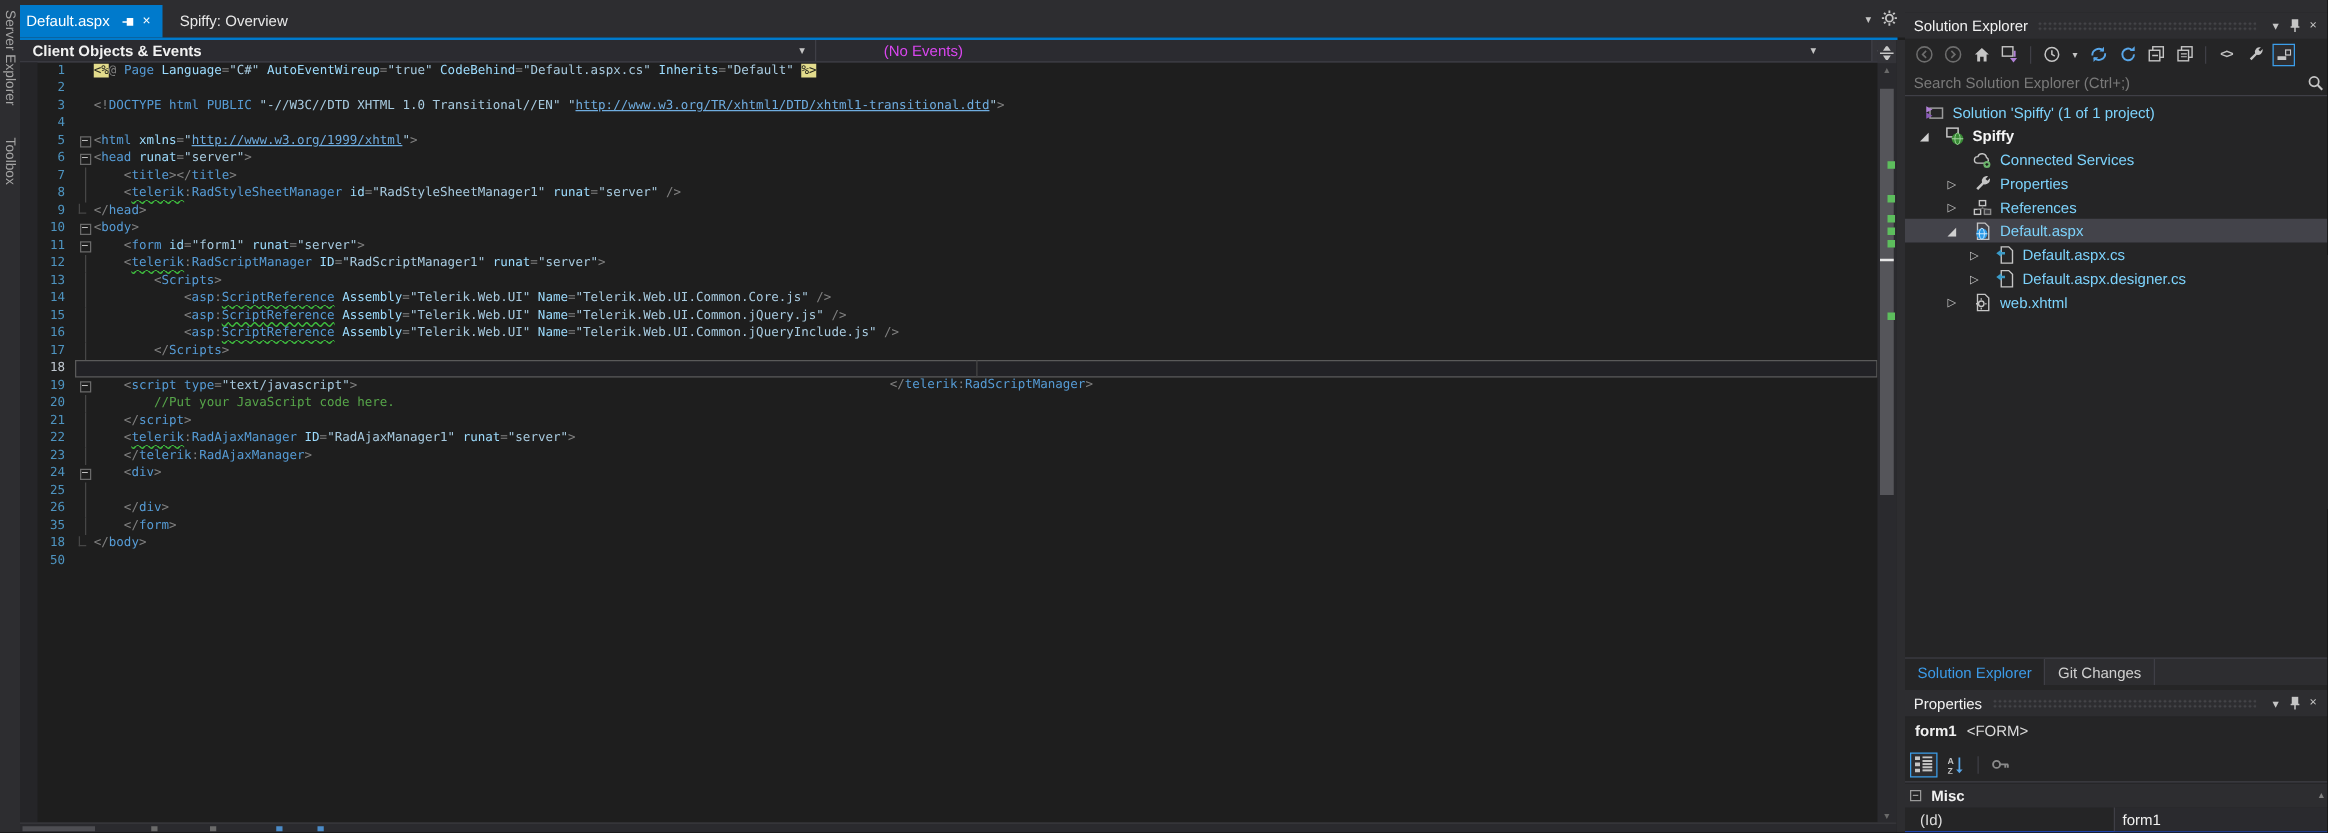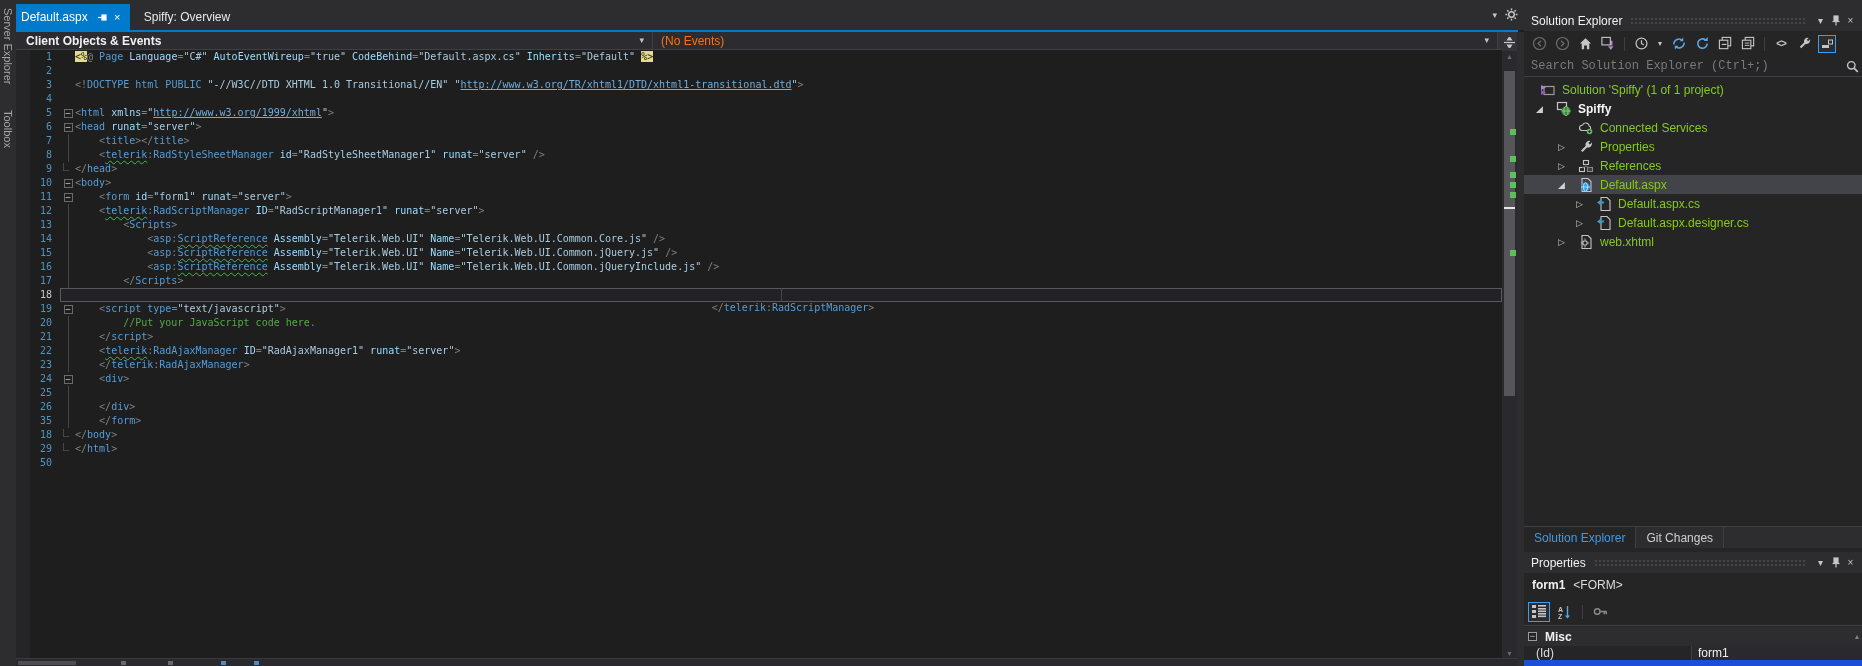--- a/index.html
+++ b/index.html
@@ -17,26 +17,26 @@
   .main{position:absolute;left:16px;top:0;width:1508px;height:666px;background:#1e1e1e;}
   .tabstrip{position:absolute;left:0;top:0;right:0;height:30px;background:#2d2d30;display:flex;align-items:flex-end;}
   .tab{height:26px;display:flex;align-items:center;padding:0 6px 0 5px;cursor:pointer;}
   .tab.active{background:#007acc;color:#ffffff;}
   .tab.inactive{color:#e8e8e8;padding:0 14px;}
   .tab .tab-label{margin-right:6px;white-space:nowrap;}
   .tab .tico{width:13px;height:13px;display:inline-flex;align-items:center;justify-content:center;margin-left:2px;color:#fff;font-size:11px;}
   .strip-icons{position:absolute;right:6px;top:8px;display:flex;gap:8px;align-items:center;color:#c5c5c5;}
   .accent-line{position:absolute;left:0;top:30px;width:1502px;height:2px;background:#007acc;}
 
-  .navbar{position:absolute;left:0;top:32px;width:1501px;height:18px;background:#2b2b30;border-bottom:1px solid #3f3f46;display:flex;}
+  .navbar{position:absolute;left:0;top:32px;width:1501px;height:18px;background:#2b2b30;border-bottom:1px solid #3f3f46;display:flex;gap:36px;}
   .combo{position:relative;height:100%;display:flex;align-items:center;cursor:pointer;}
   .combo.left{width:637px;border-right:1px solid #3f3f46;}
   .combo.left .combo-label{font-weight:bold;color:#f1f1f1;margin-left:10px;}
   .combo.right{flex:1;}
-  .combo.right .combo-label{margin-left:8px;color:#f97316;}
+  .combo.right .combo-label{margin-left:18px;color:#d946ef;}
   .combo .arrow{position:absolute;right:8px;color:#c5c5c5;font-size:9px;top:3px;}
   .split-btn{width:20px;height:100%;border-left:1px solid #3f3f46;display:flex;align-items:center;justify-content:center;background:#333338;cursor:pointer;}
 
   
   .bp-margin{position:absolute;left:0;top:50px;bottom:8px;width:14px;background:#252528;}
   .code-wrap{position:absolute;left:0;top:50px;width:1486px;bottom:8px;overflow:hidden;
              font-family:"DejaVu Sans Mono","Liberation Mono",monospace;font-size:10px;}
   .cl{display:flex;height:14px;line-height:14px;white-space:pre;}
   .ln{width:44px;text-align:right;padding-right:8px;color:#4e94c0;flex-shrink:0;}
   .cl.cur .ln{color:#c0c8d0;}
@@ -76,47 +76,47 @@
   .panel-title{position:absolute;left:0;right:0;height:21px;background:#2d2d30;display:flex;align-items:center;padding:0 4px 0 7px;}
   .panel-title .pt-label{color:#f1f1f1;white-space:nowrap;margin-right:8px;}
   .pt-grip{flex:1;height:8px;background-image:radial-gradient(#46464a 1px,transparent 1px);background-size:4px 4px;margin-right:8px;}
   .pt-btn{width:15px;height:16px;display:flex;align-items:center;justify-content:center;color:#c5c5c5;cursor:pointer;font-size:10px;}
   .se-title{top:10px;}
   .se-toolbar{position:absolute;left:0;top:31px;right:0;height:25px;display:flex;align-items:center;padding-left:6px;gap:5px;}
   .tb-btn{width:18px;height:18px;display:flex;align-items:center;justify-content:center;cursor:pointer;}
   .tb-sep{width:1px;height:14px;background:#3f3f46;margin:0 2px;}
   .tb-toggle{border:1px solid #3b9eea;background:#2d2d30;}
   .se-search{position:absolute;left:0;top:56px;right:0;height:21px;border-bottom:1px solid #3f3f46;display:flex;align-items:center;}
-  .se-search input{flex:1;background:transparent;border:none;outline:none;color:#c8c8c8;font-size:12px;padding-left:7px;font-family:Liberation Mono, monospace;}
+  .se-search input{flex:1;background:transparent;border:none;outline:none;color:#c8c8c8;font-size:12px;padding-left:7px;font-family:Liberation Sans, sans-serif;}
   .se-search input::placeholder{color:#7a7a7a;}
   .se-search .mag{width:20px;display:flex;justify-content:center;cursor:pointer;}
   .se-tree{position:absolute;left:0;top:80px;right:0;}
   .tree-row{height:19px;display:flex;align-items:center;cursor:pointer;white-space:nowrap;}
   .tree-row.selected{background:#43434a;}
   .tr-arrow{width:22px;flex-shrink:0;display:inline-flex;justify-content:flex-start;padding-left:2px;color:#c5c5c5;font-size:9px;}
   .tr-icon{width:16px;height:16px;flex-shrink:0;margin-right:6px;display:inline-flex;align-items:center;justify-content:center;}
-  .tr-label{color:#84cc16;}
+  .tr-label{color:#7dd3fc;}
   .tree-row.bold .tr-label{font-weight:bold;color:#f5f5f5;}
 
   .se-tabs{position:absolute;left:0;top:526px;right:0;height:22px;background:#2d2d30;border-top:1px solid #3f3f46;display:flex;align-items:stretch;}
   .se-tab{display:flex;align-items:center;padding:0 10px;cursor:pointer;color:#d0d0d0;border-right:1px solid #3f3f46;}
   .se-tab.active{background:#252526;color:#3c9be8;}
 
   .props-title{top:552px;}
   .props-object{position:absolute;left:0;top:574px;right:0;height:22px;display:flex;align-items:center;padding-left:8px;background:#252526;cursor:pointer;}
   .props-object .obj-name{font-weight:bold;color:#f1f1f1;margin-right:8px;}
   .props-object .obj-type{color:#dcdcdc;}
   .props-toolbar{position:absolute;left:0;top:598px;right:0;height:28px;display:flex;align-items:center;padding-left:4px;gap:4px;border-bottom:1px solid #3f3f46;}
   .pt-btn2{width:22px;height:20px;display:flex;align-items:center;justify-content:center;cursor:pointer;}
   .pt-btn2.sel{border:1px solid #3b9eea;background:#2d2d30;}
   .props-grid{position:absolute;left:0;top:627px;right:0;bottom:0;}
   .cat-row{height:19px;background:#2d2d30;display:flex;align-items:center;padding-left:4px;cursor:pointer;}
   .cat-box{width:9px;height:9px;border:1px solid #9a9a9a;color:#d0d0d0;font-size:9px;line-height:7px;text-align:center;margin-right:8px;background:#252526;}
   .cat-label{font-weight:bold;color:#f1f1f1;}
-  .prop-row{height:20px;display:flex;border-bottom:6px solid #1d4ed8;}
+  .prop-row{height:20px;display:flex;border-bottom:1px solid #1d4ed8;}
   .prop-name{width:168px;display:flex;align-items:center;padding-left:12px;color:#dcdcdc;border-right:1px solid #3f3f46;}
   .prop-value{flex:1;display:flex;align-items:center;padding-left:6px;color:#f1f1f1;background:#2a2a2e;cursor:text;}
   .grid-scroll{position:absolute;right:0;top:627px;width:10px;bottom:0;display:flex;justify-content:center;color:#808080;font-size:7px;}
 
   svg{display:block;}
 </style>
 </head>
 <body>
 
 <div class="screen">
@@ -209,21 +209,20 @@
           <div class="cl"><span class="ln">19</span><span class="lb"><span class="fold"><span class="f-start">−</span></span><span class="ct"><span class="tk-w">    </span><span class="tk-p">&lt;</span><span class="tk-t">script</span><span class="tk-w"> </span><span class="tk-t">type</span><span class="tk-p">=</span><span class="tk-v">"text/javascript"</span><span class="tk-p">&gt;</span></span></span></div>
           <div class="cl"><span class="ln">20</span><span class="lb"><span class="fold"><span class="f-mid"></span></span><span class="ct"><span class="tk-w">        </span><span class="tk-c">//Put your JavaScript code here.</span></span></span></div>
           <div class="cl"><span class="ln">21</span><span class="lb"><span class="fold"><span class="f-mid"></span></span><span class="ct"><span class="tk-w">    </span><span class="tk-p">&lt;/</span><span class="tk-t">script</span><span class="tk-p">&gt;</span></span></span></div>
           <div class="cl"><span class="ln">22</span><span class="lb"><span class="fold"><span class="f-mid"></span></span><span class="ct"><span class="tk-w">    </span><span class="tk-p">&lt;</span><span class="tk-sqt">telerik</span><span class="tk-p">:</span><span class="tk-t">RadAjaxManager</span><span class="tk-w"> </span><span class="tk-a">ID</span><span class="tk-p">=</span><span class="tk-v">"RadAjaxManager1"</span><span class="tk-w"> </span><span class="tk-a">runat</span><span class="tk-p">=</span><span class="tk-v">"server"</span><span class="tk-p">&gt;</span></span></span></div>
           <div class="cl"><span class="ln">23</span><span class="lb"><span class="fold"><span class="f-mid"></span></span><span class="ct"><span class="tk-w">    </span><span class="tk-p">&lt;/</span><span class="tk-t">telerik</span><span class="tk-p">:</span><span class="tk-t">RadAjaxManager</span><span class="tk-p">&gt;</span></span></span></div>
           <div class="cl"><span class="ln">24</span><span class="lb"><span class="fold"><span class="f-start">−</span></span><span class="ct"><span class="tk-w">    </span><span class="tk-p">&lt;</span><span class="tk-t">div</span><span class="tk-p">&gt;</span></span></span></div>
           <div class="cl"><span class="ln">25</span><span class="lb"><span class="fold"><span class="f-mid"></span></span><span class="ct"></span></span></div>
           <div class="cl"><span class="ln">26</span><span class="lb"><span class="fold"><span class="f-mid"></span></span><span class="ct"><span class="tk-w">    </span><span class="tk-p">&lt;/</span><span class="tk-t">div</span><span class="tk-p">&gt;</span></span></span></div>
           <div class="cl"><span class="ln">35</span><span class="lb"><span class="fold"><span class="f-mid"></span></span><span class="ct"><span class="tk-w">    </span><span class="tk-p">&lt;/</span><span class="tk-t">form</span><span class="tk-p">&gt;</span></span></span></div>
           <div class="cl"><span class="ln">18</span><span class="lb"><span class="fold"><span class="f-end"></span></span><span class="ct"><span class="tk-p">&lt;/</span><span class="tk-t">body</span><span class="tk-p">&gt;</span></span></span></div>
-          <div class="cl"><span class="ln">29</span><span class="lb"><span class="fold"><span class="f-end"></span></span><span class="ct"><span class="tk-p">&lt;/</span><span class="tk-t">html</span><span class="tk-p">&gt;</span></span></span></div>
           <div class="cl"><span class="ln">50</span><span class="lb"><span class="fold"></span><span class="ct"></span></span></div>
         </div>
     </div>
 
     <div class="split-handle">
       <svg width="11" height="11" viewBox="0 0 11 11">
           <g stroke="#c8c8c8" stroke-width="1.2" fill="#c8c8c8">
             <line x1="0" y1="5.5" x2="11" y2="5.5"></line>
             <path d="M5.5 0l2 3h-4z"></path>
             <path d="M5.5 11l2-3h-4z"></path>

